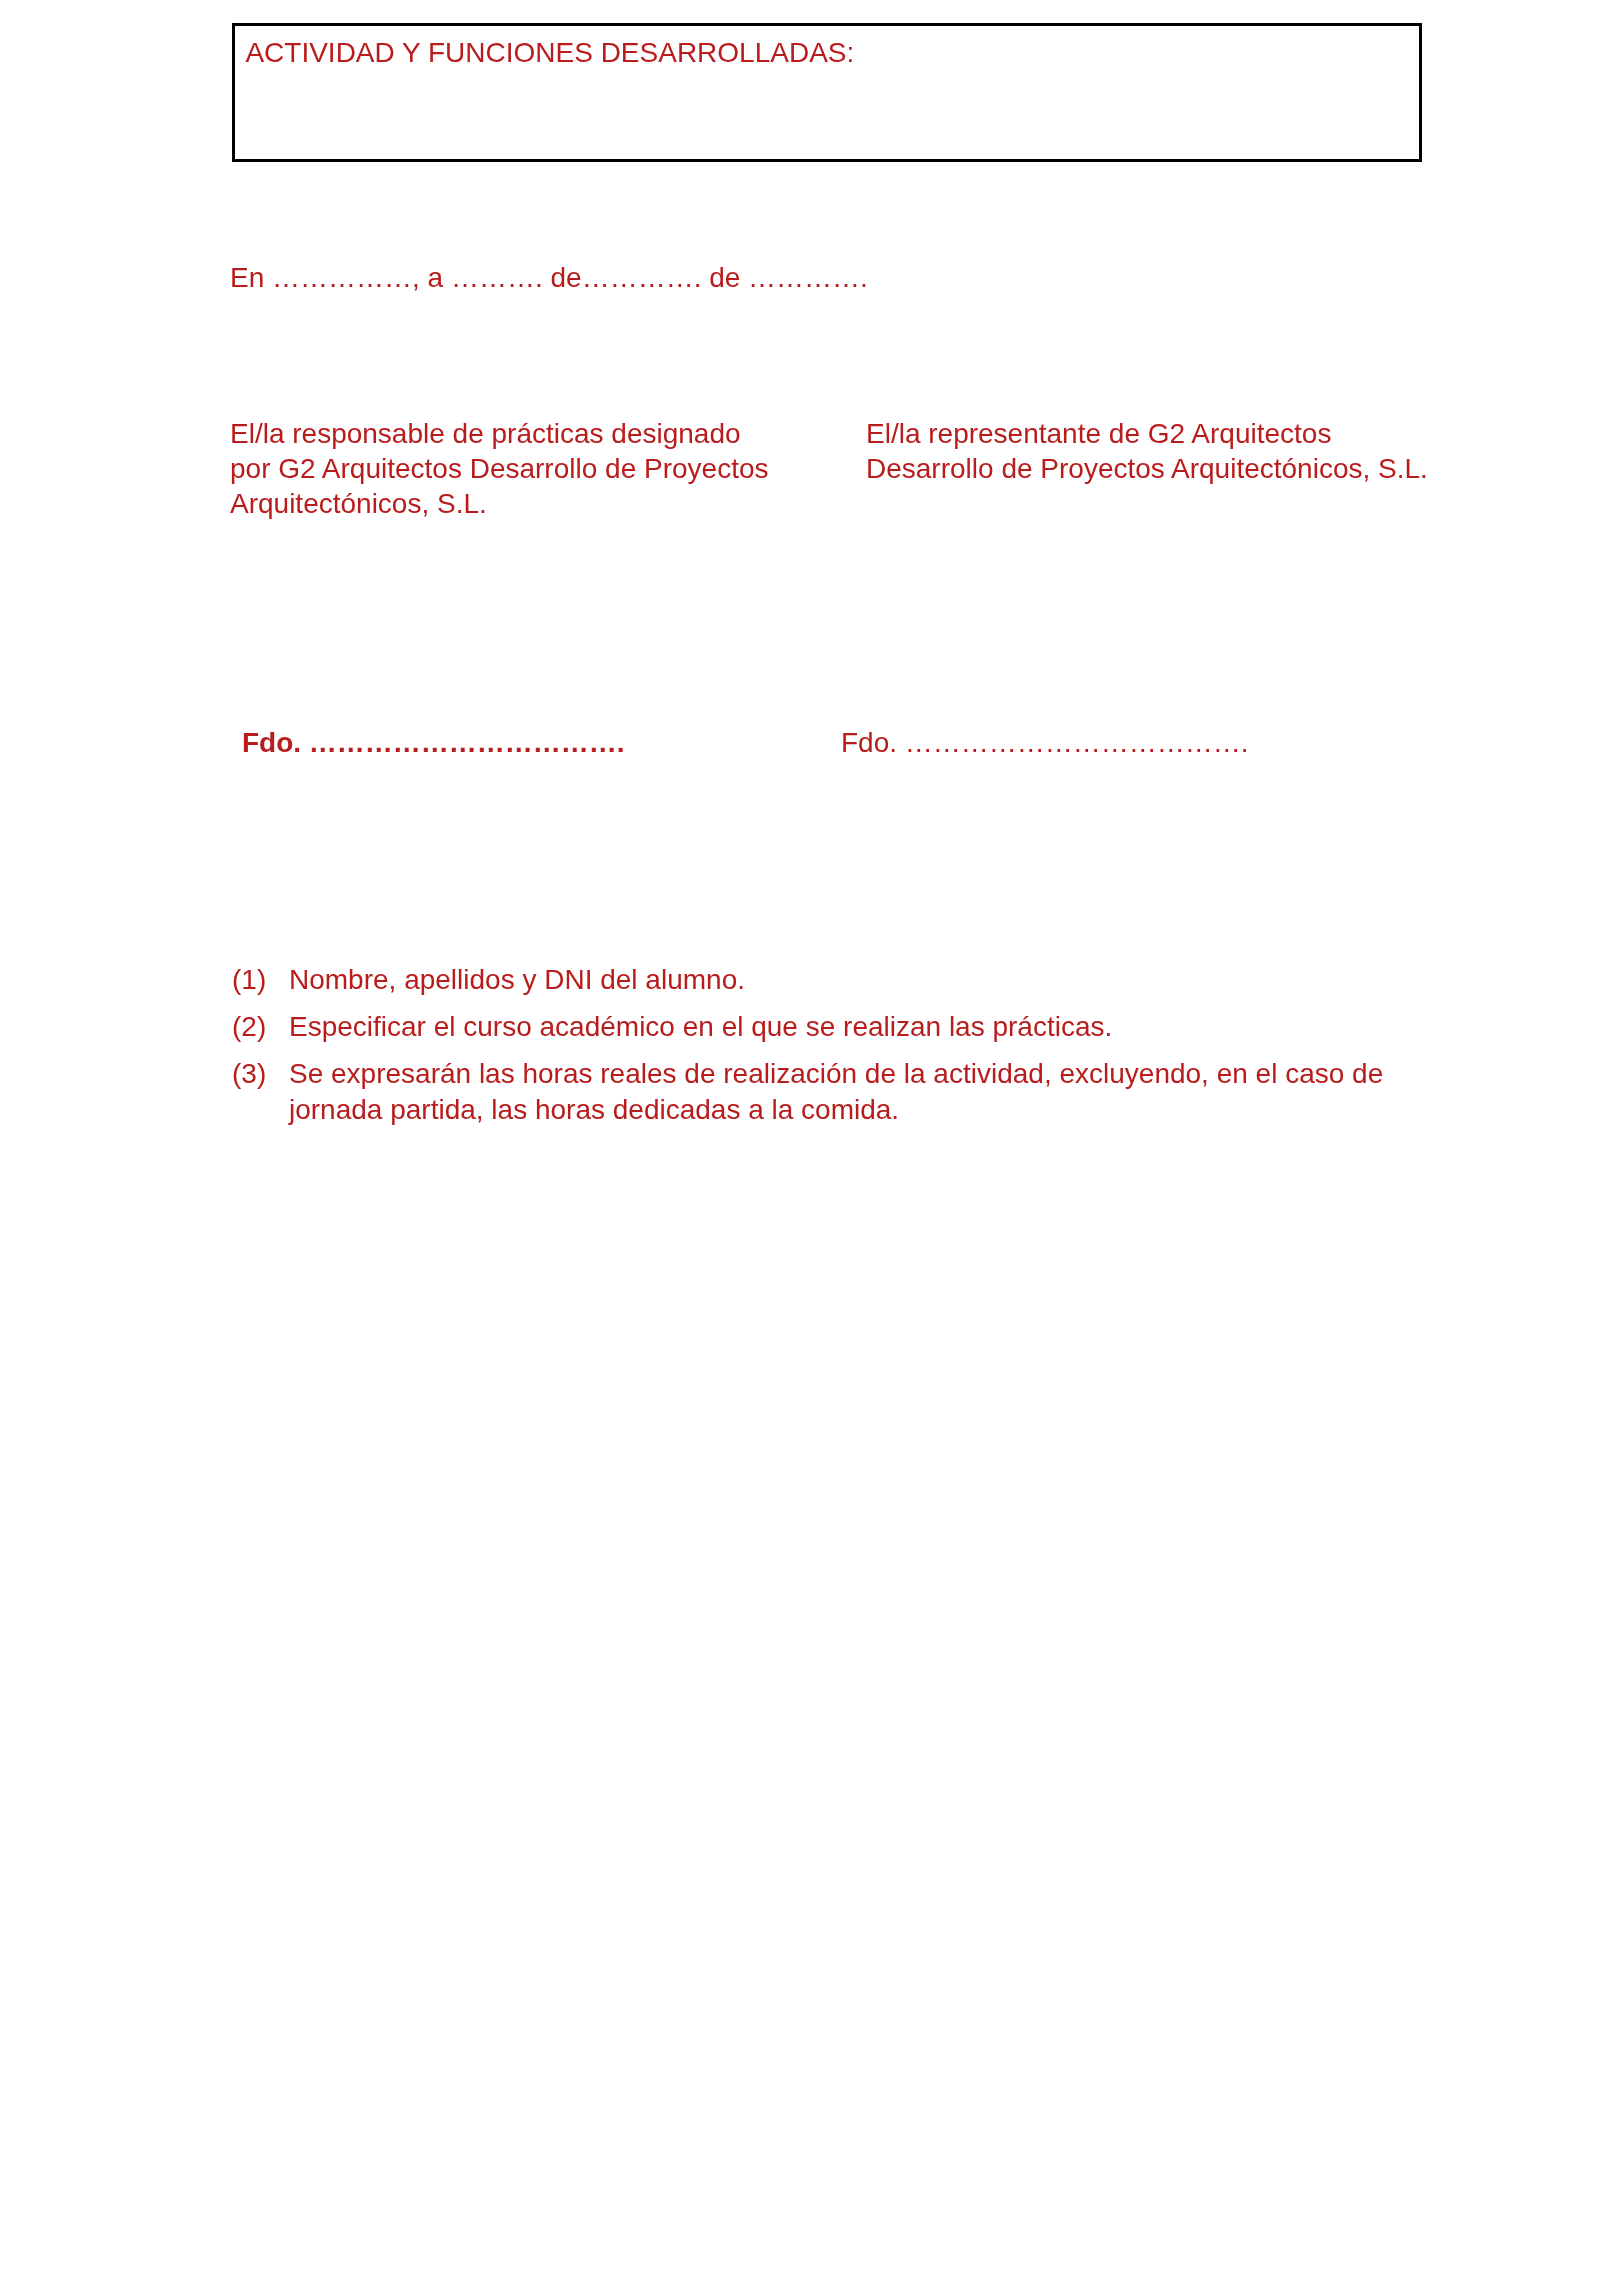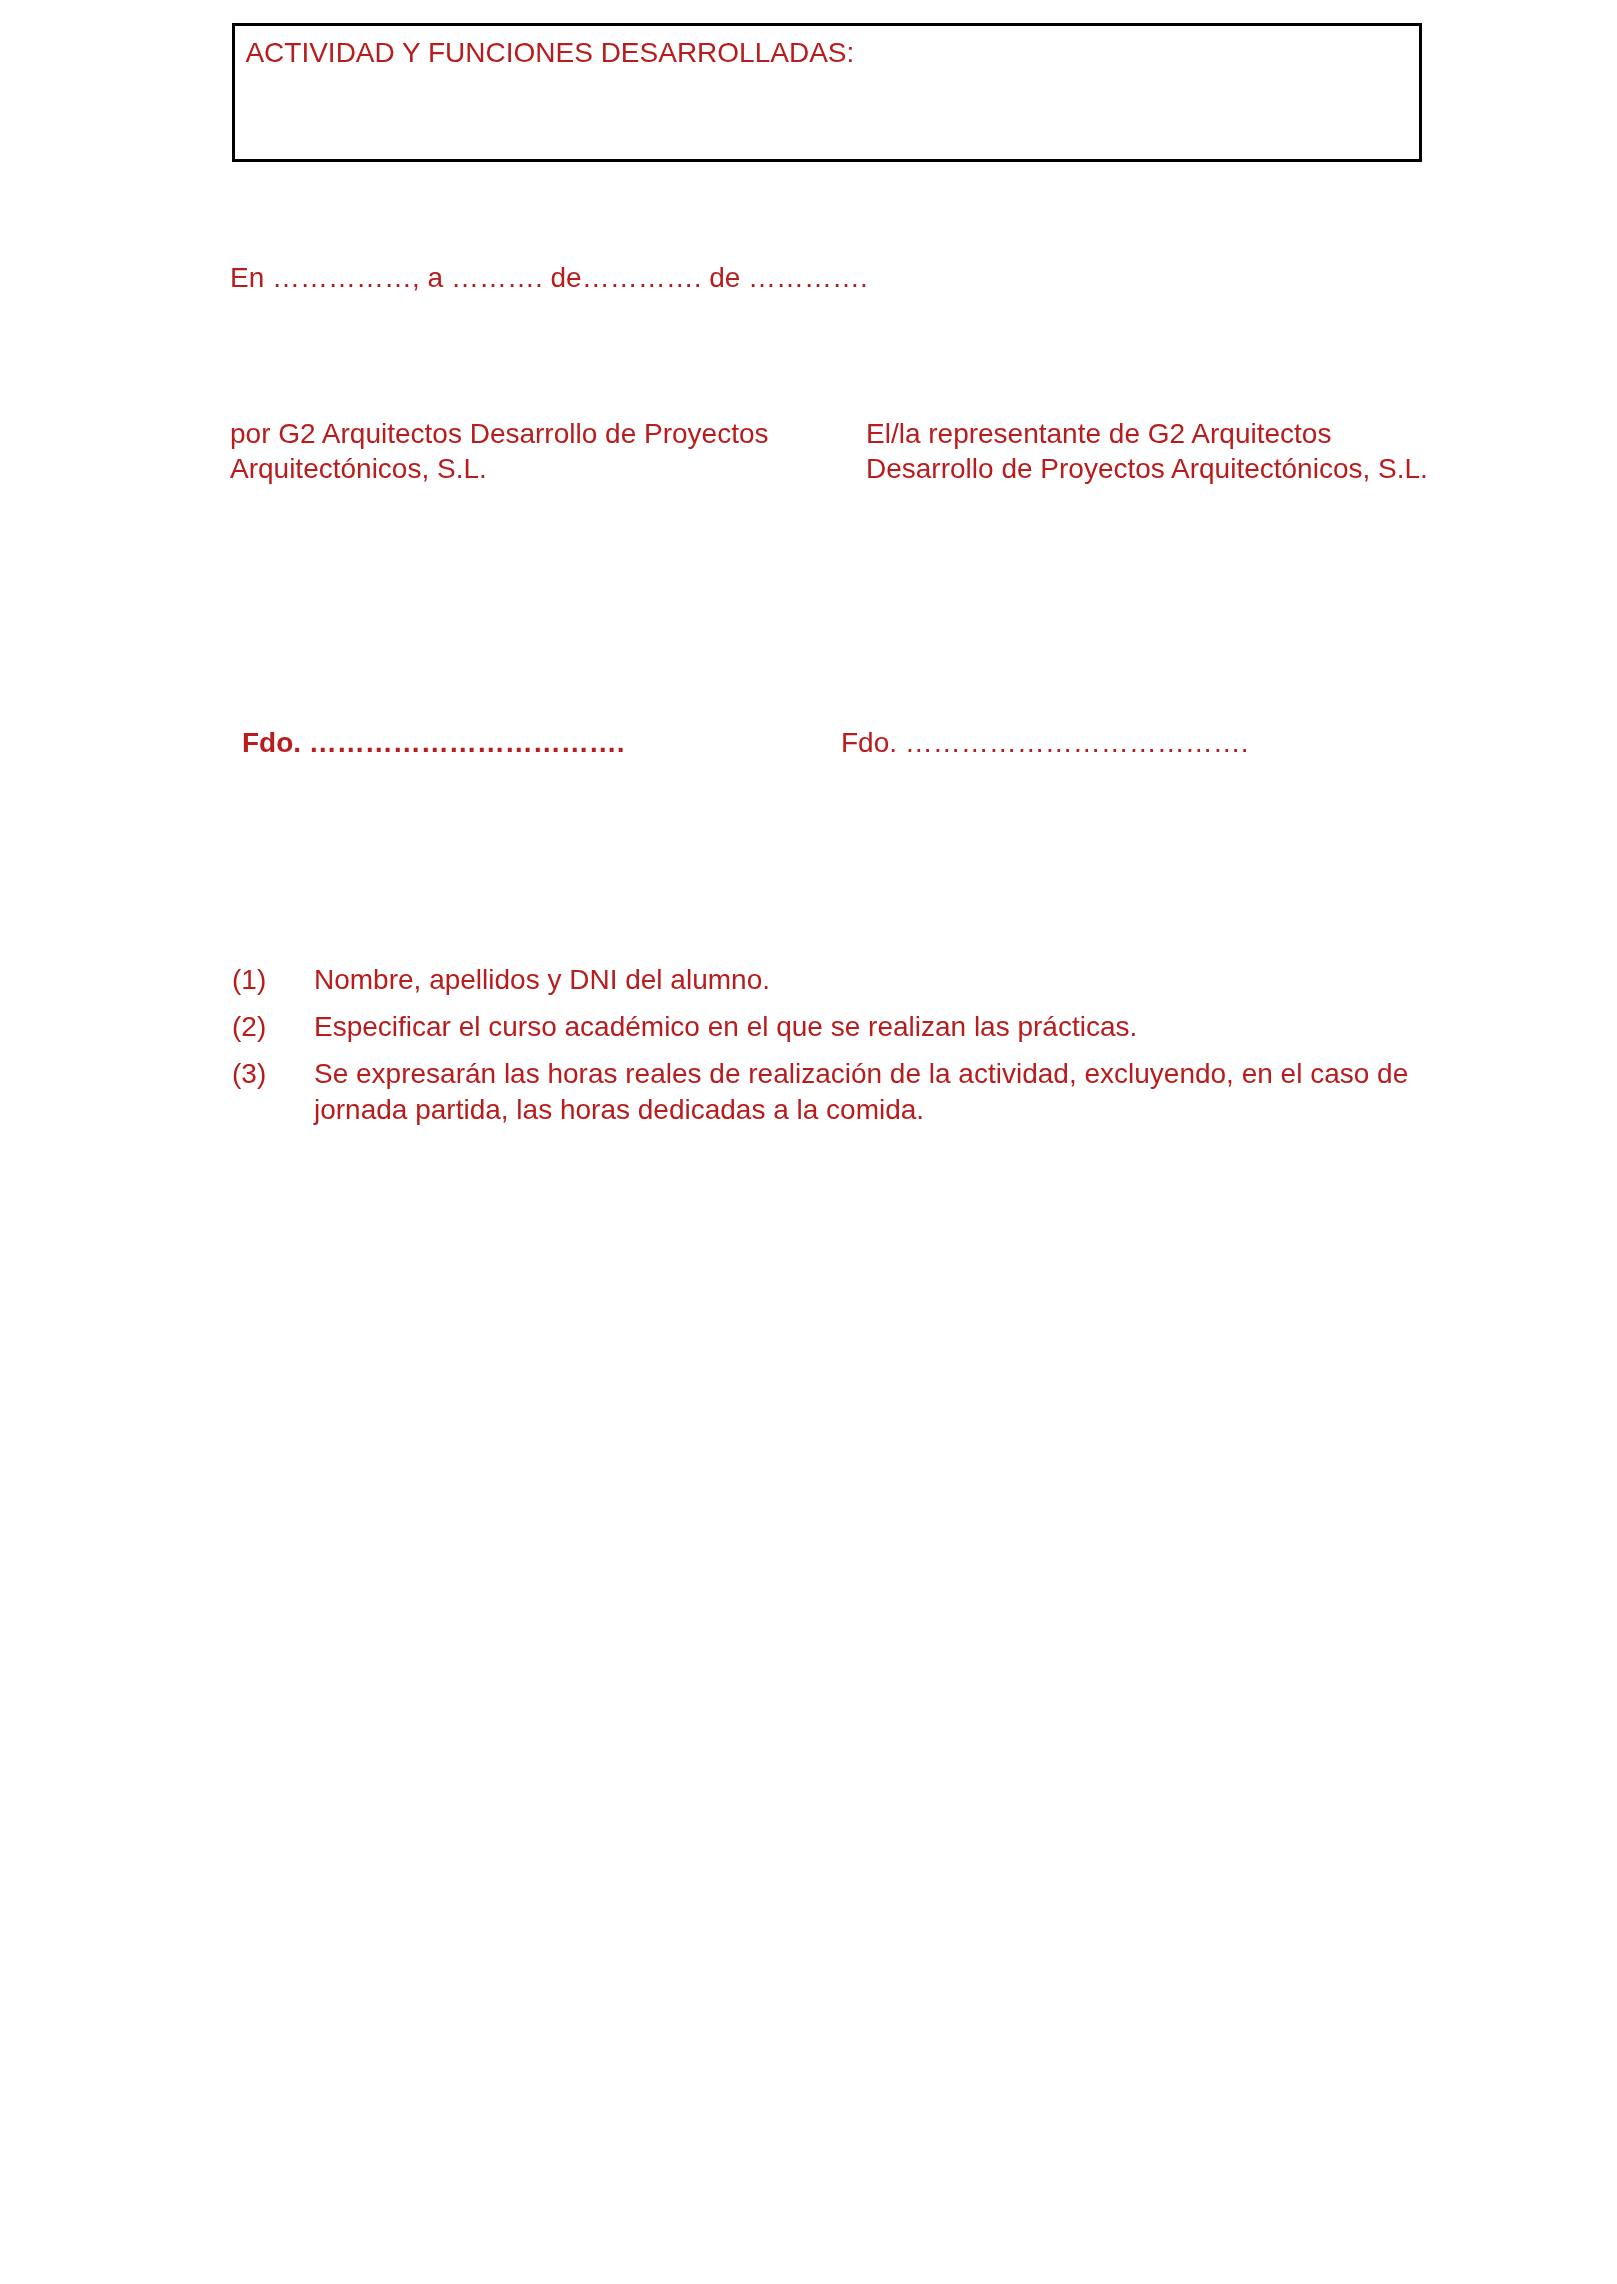--- a/index.html
+++ b/index.html
@@ -67,35 +67,36 @@
   }
   .note-row {
     display: flex;
     align-items: flex-start;
     margin-bottom: 11px;
   }
   .note-num {
     flex: 0 0 57px;
     width: 57px;
   }
-  .note-text { flex: 1 1 auto; margin-left: 25px; }
+  .note-text { flex: 1 1 auto; }
   .line { display: block; }
 </style>
 </head>
 <body>
 
 <div class="page">
 
   <div class="activity-box">
     <span>ACTIVIDAD Y FUNCIONES DESARROLLADAS:</span>
   </div>
 
   <div class="date-line">En ……………, a ………. de…………. de ………….</div>
 
   <div class="col-left">
+    <span class="line">El/la responsable de prácticas designado</span>
     <span class="line">por G2 Arquitectos Desarrollo de Proyectos</span>
     <span class="line">Arquitectónicos, S.L.</span>
   </div>
 
   <div class="col-right">
     <span class="line">El/la representante de G2 Arquitectos</span>
     <span class="line">Desarrollo de Proyectos Arquitectónicos, S.L.</span>
   </div>
 
   <div class="fdo-left">Fdo. …………………………….</div>

